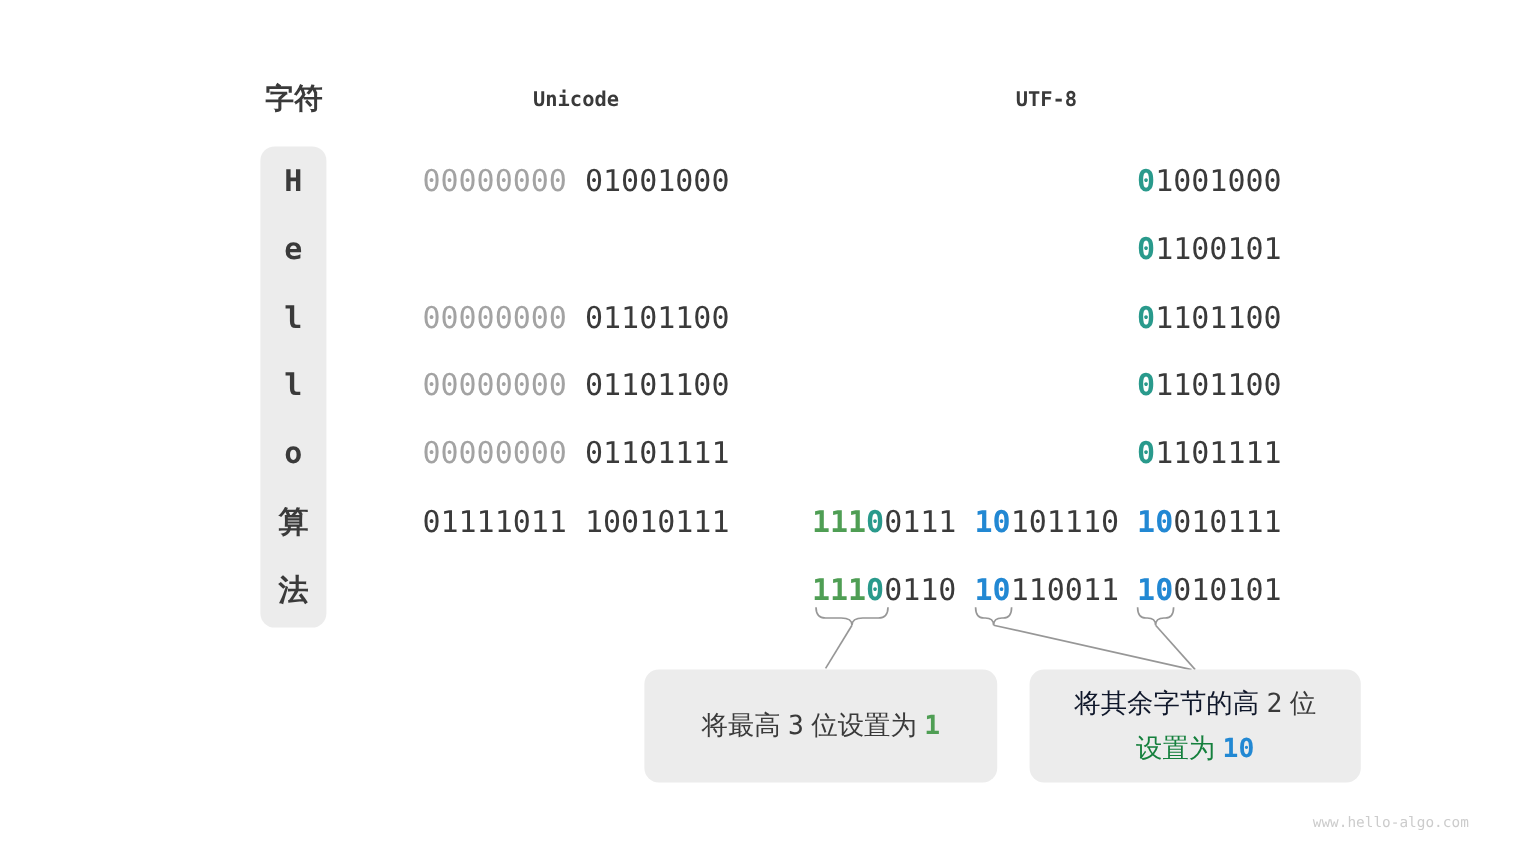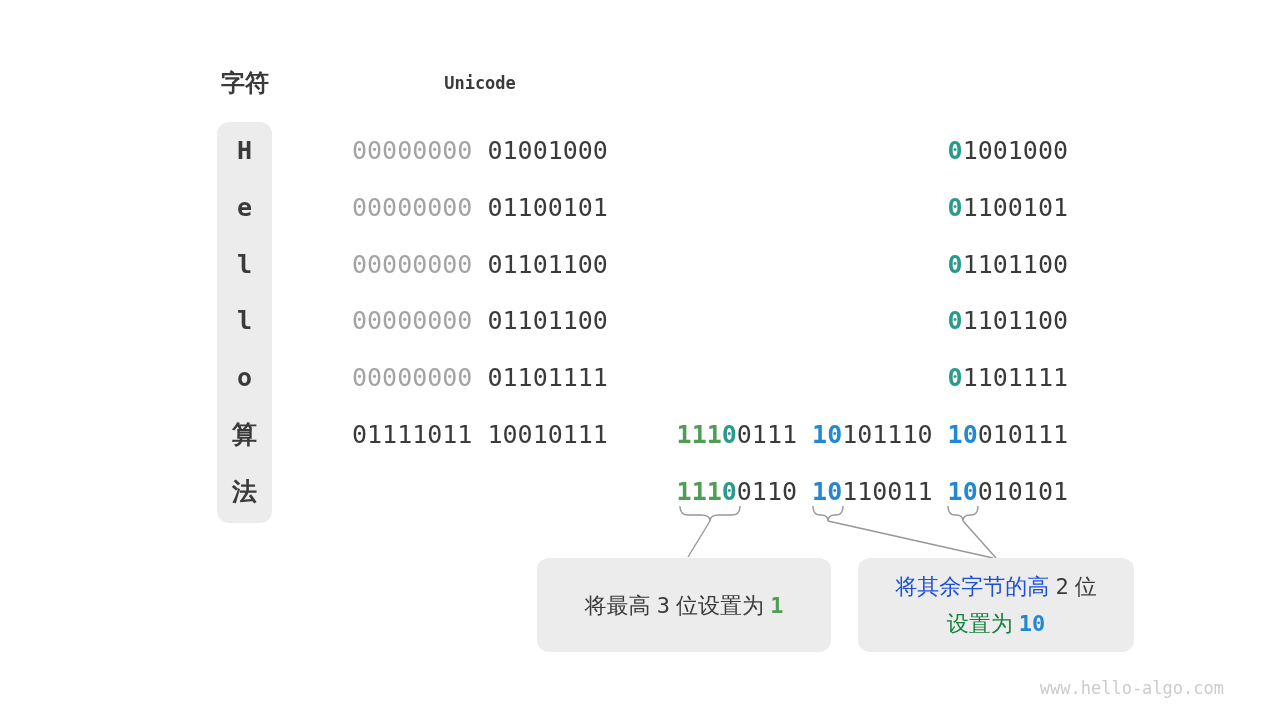--- a/index.html
+++ b/index.html
@@ -21,42 +21,42 @@
   .bold{font-weight:bold;}
   .callout{position:absolute;top:558px;height:94px;background:#ececec;border-radius:12px;
            display:flex;flex-direction:column;justify-content:center;align-items:center;
            font-family:"Liberation Sans","DejaVu Sans",sans-serif;font-size:22px;
            color:#3a3a3a;}
   .c1{left:537px;width:294px;}
   .c2{left:858px;width:276px;}
   .callout-line{line-height:37px;white-space:pre;}
   .callout-line .mono{font-family:"DejaVu Sans Mono",monospace;}
   #overlay{position:absolute;left:0;top:0;width:1280px;height:720px;pointer-events:none;}
-  .watermark{position:absolute;right:48px;top:678px;font-size:17px;color:#cccccc;
+  .watermark{position:absolute;right:48px;top:678px;font-size:12px;color:#cccccc;
              font-family:"DejaVu Sans Mono",monospace;}
 </style>
 </head>
 <body>
 
 <div class="stage">
 
   <div class="hdr" id="hdr-char">字符</div>
   <div class="hdr" id="hdr-unicode">Unicode</div>
+  <div class="hdr" id="hdr-utf8">UTF-8</div>
 
   <div class="strip"></div>
 
   <div id="rows">
       <div class="row" style="top: 136px;">
         <span class="char">H</span>
         <div class="unicode"><span class="seg" style="color: rgb(163, 163, 163);">00000000</span> <span class="seg" style="color: rgb(58, 58, 58);">01001000</span></div>
         <div class="utf8"><span class="seg bold" style="color: rgb(41, 154, 140);">0</span><span class="seg" style="color: rgb(58, 58, 58);">1001000</span></div>
       </div>
       <div class="row" style="top: 192.83px;">
         <span class="char">e</span>
-        <div class="unicode"><span class="seg" style="color: rgb(163, 163, 163);">00000000</span> <span class="seg" style="color: rgb(58, 58, 58);">01100101</span></div>
         <div class="utf8"><span class="seg bold" style="color: rgb(41, 154, 140);">0</span><span class="seg" style="color: rgb(58, 58, 58);">1100101</span></div>
       </div>
       <div class="row" style="top: 249.66px;">
         <span class="char">l</span>
         <div class="unicode"><span class="seg" style="color: rgb(163, 163, 163);">00000000</span> <span class="seg" style="color: rgb(58, 58, 58);">01101100</span></div>
         <div class="utf8"><span class="seg bold" style="color: rgb(41, 154, 140);">0</span><span class="seg" style="color: rgb(58, 58, 58);">1101100</span></div>
       </div>
       <div class="row" style="top: 306.49px;">
         <span class="char">l</span>
         <div class="unicode"><span class="seg" style="color: rgb(163, 163, 163);">00000000</span> <span class="seg" style="color: rgb(58, 58, 58);">01101100</span></div>
@@ -87,18 +87,18 @@
     <path d="M948 506 Q948 515 955 515 L956 515 Q963 515 963 521 Q963 515 970 515 L971 515 Q978 515 978 506" stroke="#979797" stroke-width="1.4"></path>
     <path d="M710 521 L688 557" stroke="#979797" stroke-width="1.4"></path>
     <path d="M828 521 L993 558" stroke="#979797" stroke-width="1.4"></path>
     <path d="M963 521 L996 558" stroke="#979797" stroke-width="1.4"></path>
   </svg>
 
   <div class="callout c1" id="callout0">
       <div class="callout-line"><span class="seg" style="color: rgb(58, 58, 58);">将最高 </span><span class="seg mono" style="color: rgb(58, 58, 58);">3</span><span class="seg" style="color: rgb(58, 58, 58);"> 位设置为 </span><span class="seg bold mono" style="color: rgb(79, 158, 84);">1</span></div>
     </div>
   <div class="callout c2" id="callout1">
-      <div class="callout-line"><span class="seg" style="color: #1d4ed8;">将其余字节的高 </span><span class="seg mono" style="color: rgb(58, 58, 58);">2</span><span class="seg" style="color: rgb(58, 58, 58);"> 位</span></div>
+      <div class="callout-line"><span class="seg" style="color: #0f172a;">将其余字节的高 </span><span class="seg mono" style="color: rgb(58, 58, 58);">2</span><span class="seg" style="color: rgb(58, 58, 58);"> 位</span></div>
       <div class="callout-line"><span class="seg" style="color: #15803d;">设置为 </span><span class="seg bold mono" style="color: rgb(34, 136, 211);">10</span></div>
     </div>
 
   <div class="watermark">www.hello-algo.com</div>
 </div>
 
 </body></html>

